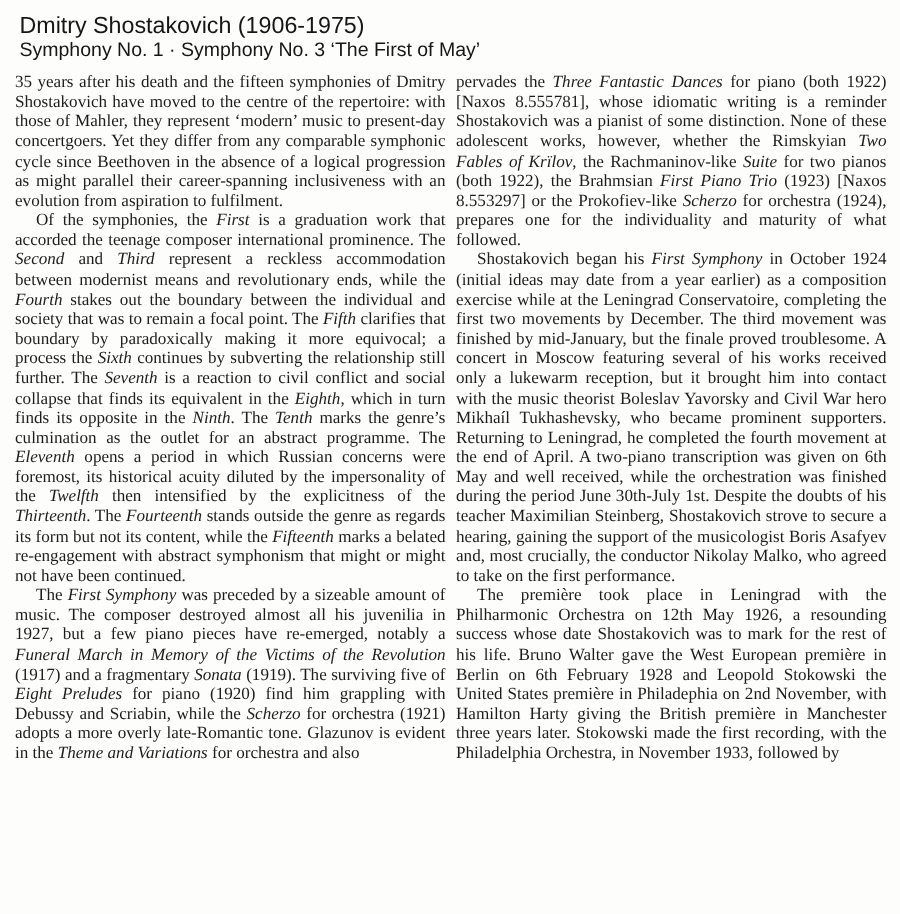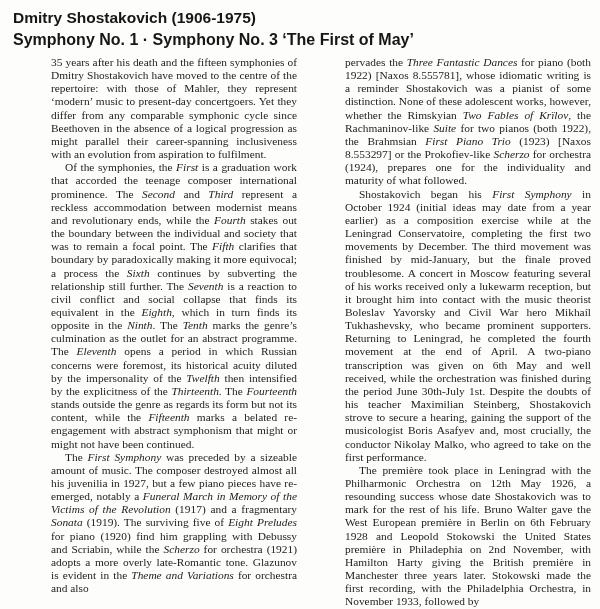--- a/index.html
+++ b/index.html
@@ -8,46 +8,44 @@
     width: 600px;
     height: 609px;
     background: #fdfdfc;
     color: #1b1b1b;
     overflow: hidden;
     box-sizing: border-box;
   }
   .header { padding: 9px 12px 0 13px; }
   .title {
     font-family: "Liberation Sans", sans-serif;
-    font-weight: bold;
+    font-weight: normal;
     font-size: 15.5px;
     line-height: 17px;
     color: #161616;
   }
   .subtitle {
     font-family: "Liberation Sans", sans-serif;
-    font-weight: bold;
-    font-size: 16px;
+    font-weight: normal;
+    font-size: 13px;
     line-height: 14px;
-    margin-top: 7px;
     color: #161616;
   }
   .columns {
     display: flex;
     gap: 7px;
     padding: 9px 9px 0 10px;
   }
   .column {
     width: 287px;
     font-family: "Liberation Serif", serif;
     font-size: 11.4px;
     line-height: 13.15px;
     text-align: justify;
     color: #1c1c1c;
-    margin-left: 41px;
   }
   .para { margin: 0; }
   .para.indent { text-indent: 14px; }
   .footer {
     position: absolute;
     left: 0;
     right: 0;
     bottom: 10px;
     display: flex;
     justify-content: space-between;

